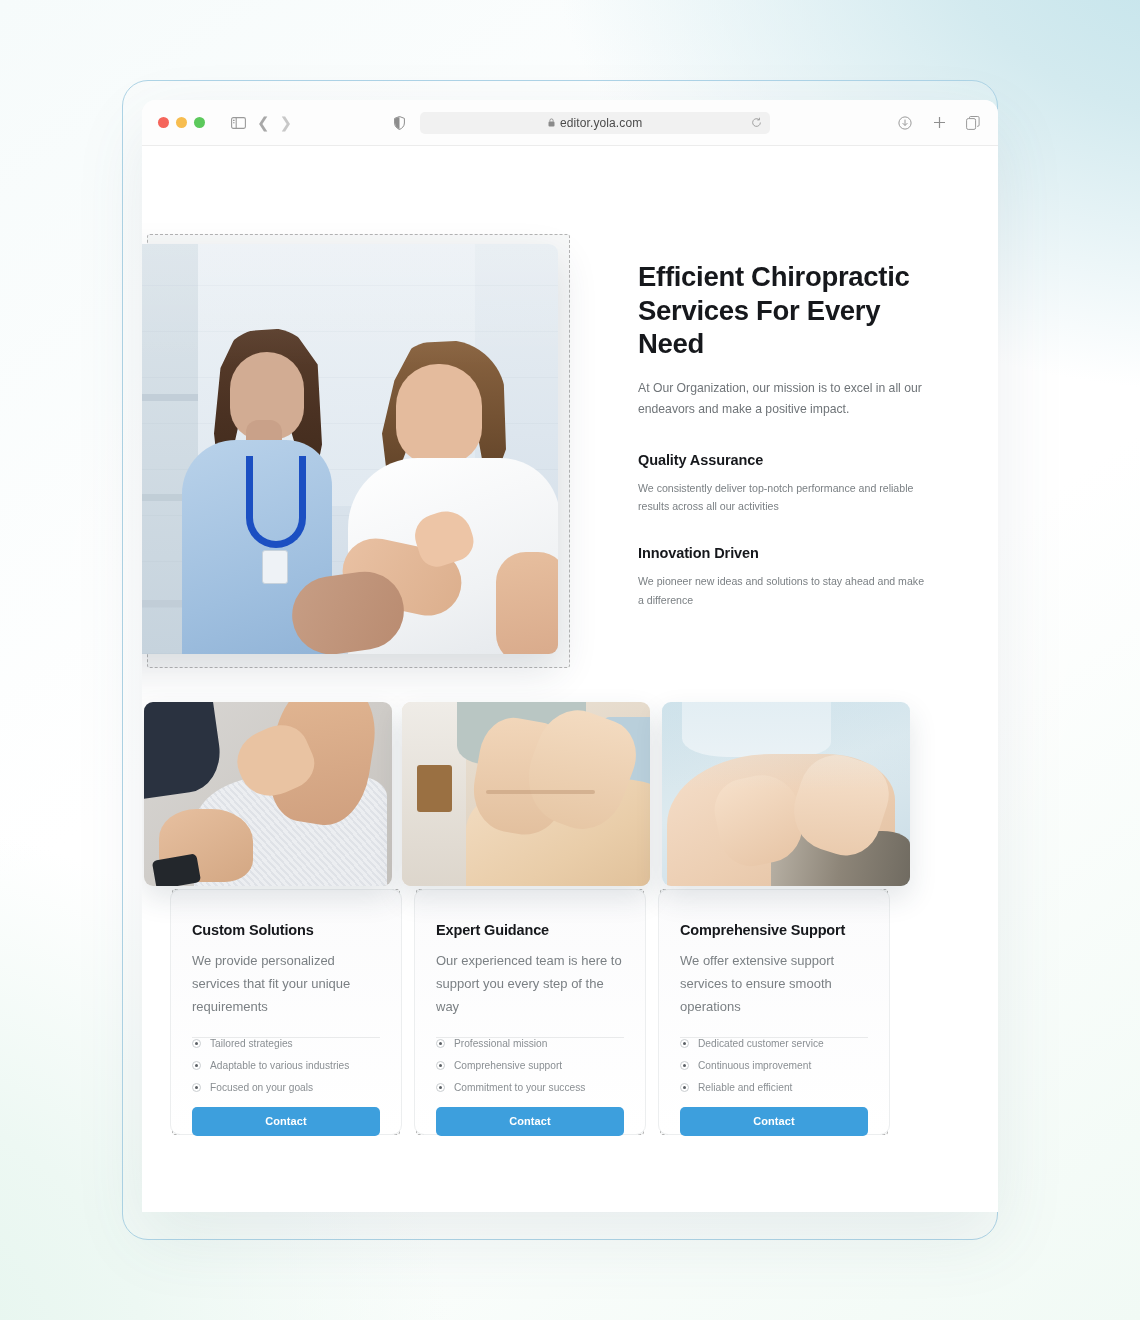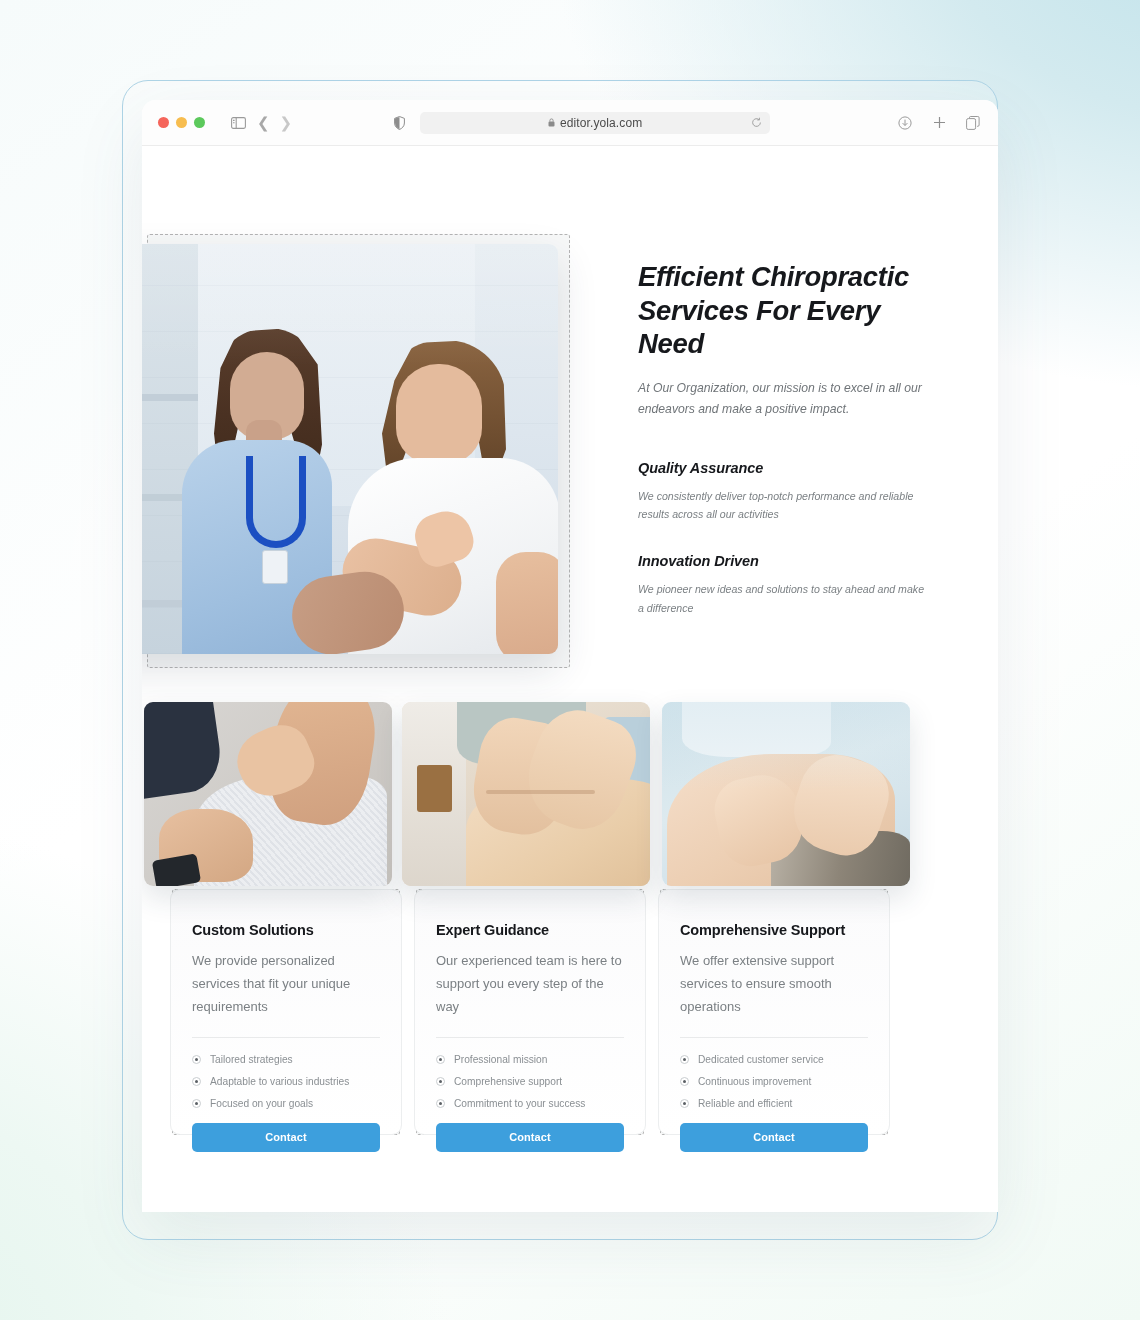--- a/index.html
+++ b/index.html
@@ -250,36 +250,35 @@
   .hero-fade {
     position: absolute; inset: 0;
     background: linear-gradient(180deg, rgba(255,255,255,0.10) 0%, rgba(255,255,255,0) 30%);
   }
 
   .hero-copy {
     position: absolute;
     left: 496px;
     top: 114px;
     width: 292px;
-    font-style: italic;
   }
   .hero-title {
     font-size: 27.5px;
     line-height: 1.22;
     font-weight: 700;
     color: #16181c;
     letter-spacing: -0.3px;
   }
   .hero-sub {
     margin-top: 17px;
     font-size: 12.2px;
     line-height: 1.72;
     color: #6f7478;
   }
-  .feat { margin-top: 40px; }
+  .feat { margin-top: 32px; }
   .feat + .feat { margin-top: 29px; }
   .feat-title {
     font-size: 14.5px;
     font-weight: 700;
     color: #16181c;
     letter-spacing: -0.1px;
   }
   .feat-body {
     margin-top: 11px;
     font-size: 10.6px;
@@ -396,21 +395,21 @@
     margin-top: 11px;
     font-size: 13px;
     line-height: 1.78;
     color: #7b8084;
   }
   .card-rule {
     margin-top: 19px;
     height: 1px;
     background: #e9eaeb;
   }
-  .card-list { margin-top: 16px; list-style: none; }
+  .card-list { margin-top: 0; list-style: none; }
   .card-list li {
     display: flex;
     align-items: center;
     font-size: 10.2px;
     color: #8a8f93;
     margin-bottom: 11px;
   }
   .bullet {
     flex: 0 0 auto;
     width: 9px; height: 9px;

